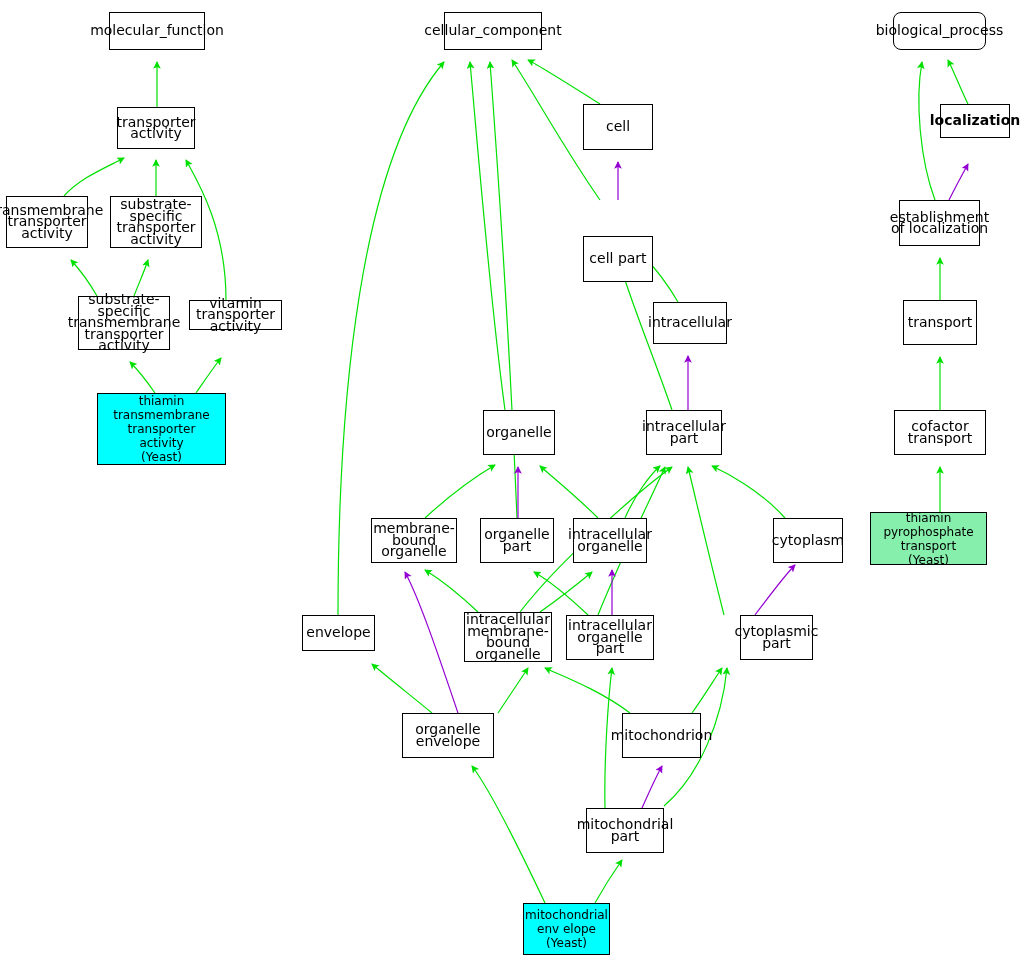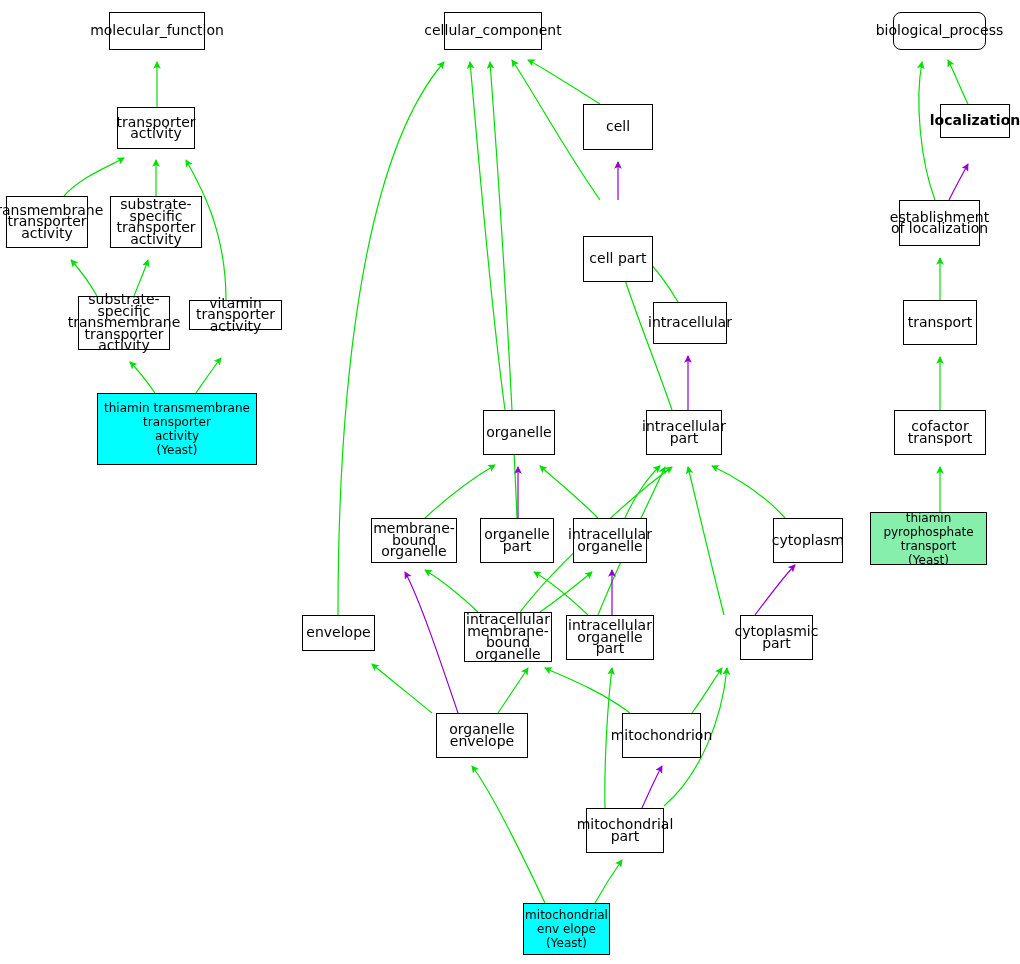--- a/index.html
+++ b/index.html
@@ -135,21 +135,21 @@
       <div class="go-node" style="left: 78px; top: 296px; width: 92px; height: 54px;">
         <span class="node-label">substrate-specific
 transmembrane
 transporter
 activity</span>
       </div>
       <div class="go-node" style="left: 189px; top: 300px; width: 93px; height: 30px;">
         <span class="node-label">vitamin transporter
 activity</span>
       </div>
-      <div class="go-node highlight" style="left: 97px; top: 393px; width: 160px; height: 72px; background: rgb(0, 255, 255); align-items: center;">
+      <div class="go-node highlight" style="left: 97px; top: 393px; width: 129px; height: 72px; background: rgb(0, 255, 255); align-items: center;">
         <span class="node-label">thiamin transmembrane
 transporter
 activity
 (Yeast)</span>
       </div>
       <div class="go-node" style="left: 444px; top: 12px; width: 98px; height: 38px;">
         <span class="node-label">cellular_component</span>
       </div>
       <div class="go-node" style="left: 583px; top: 104px; width: 70px; height: 46px;">
         <span class="node-label">cell</span>
@@ -190,21 +190,21 @@
 organelle</span>
       </div>
       <div class="go-node" style="left: 566px; top: 615px; width: 88px; height: 45px;">
         <span class="node-label">intracellular
 organelle part</span>
       </div>
       <div class="go-node" style="left: 699px; top: 615px; width: 73px; height: 45px; margin-left: 41px;">
         <span class="node-label">cytoplasmic
 part</span>
       </div>
-      <div class="go-node" style="left: 436px; top: 713px; width: 92px; height: 45px;">
+      <div class="go-node" style="left: 402px; top: 713px; width: 92px; height: 45px;">
         <span class="node-label">organelle envelope</span>
       </div>
       <div class="go-node" style="left: 622px; top: 713px; width: 79px; height: 45px;">
         <span class="node-label">mitochondrion</span>
       </div>
       <div class="go-node" style="left: 586px; top: 808px; width: 78px; height: 45px;">
         <span class="node-label">mitochondrial
 part</span>
       </div>
       <div class="go-node highlight" style="left: 523px; top: 903px; width: 87px; height: 52px; background: rgb(0, 255, 255);">

